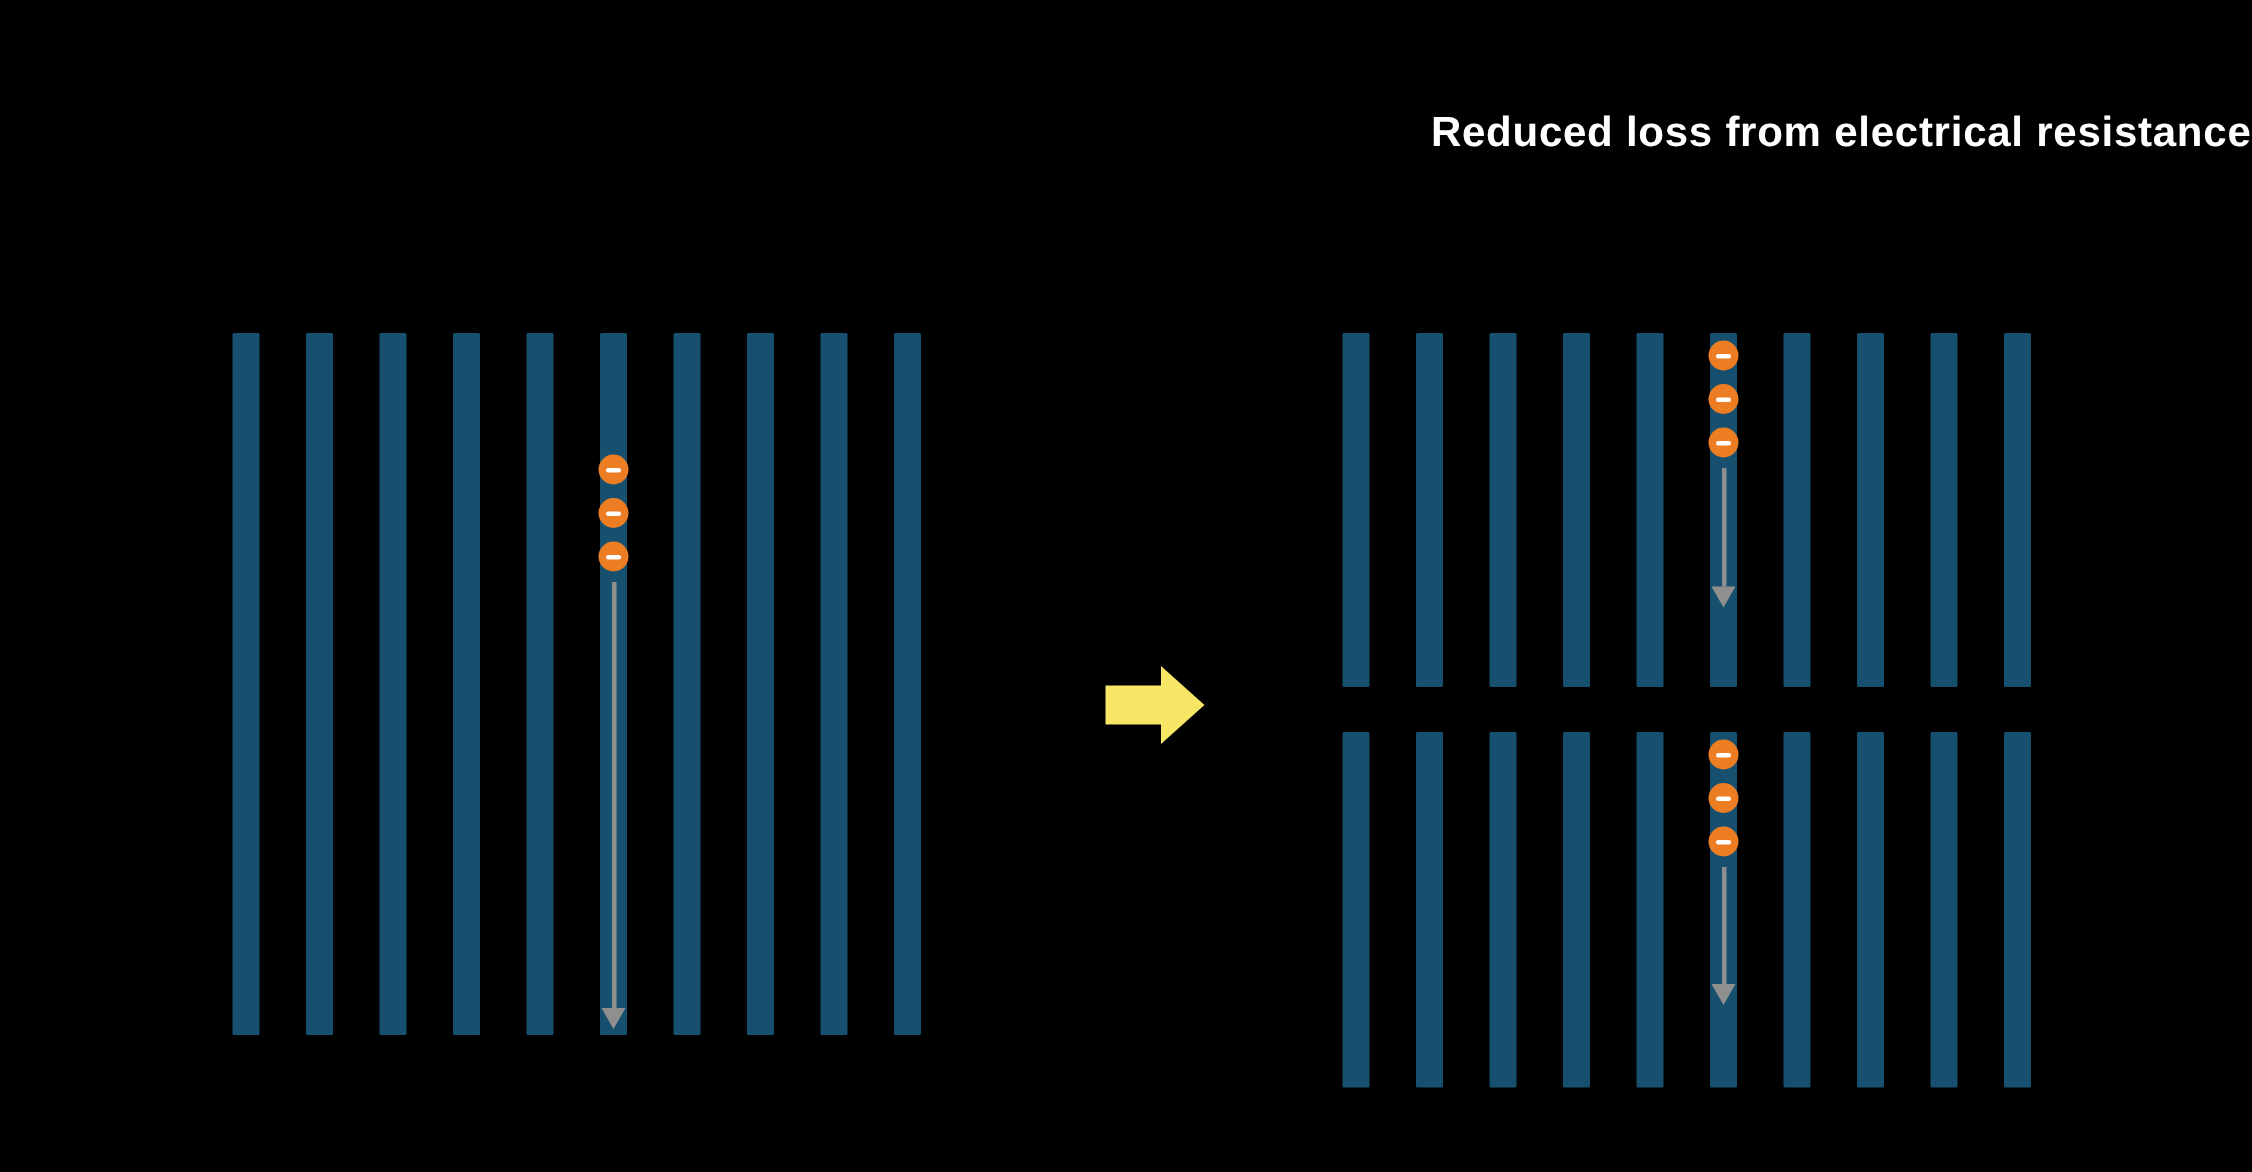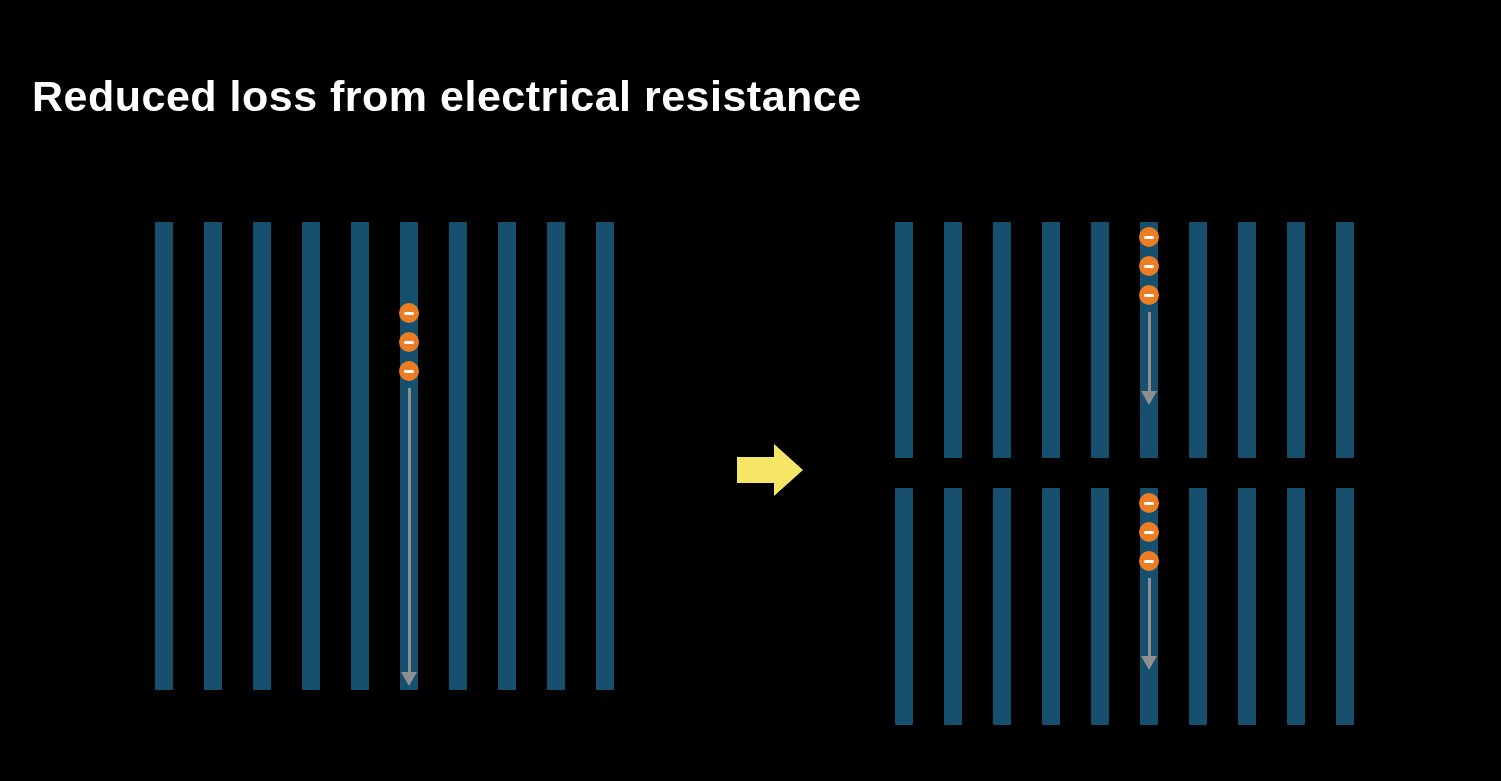--- a/index.html
+++ b/index.html
@@ -19,26 +19,25 @@
     height: 781px;
     background: var(--background);
     overflow: hidden;
     font-family: "Liberation Sans", sans-serif;
   }
   .title {
     position: absolute;
     top: 72px;
     left: 0;
     width: 100%;
-    text-align: left;
+    text-align: right;
     color: var(--title-text);
-    font-size: 43px;
+    font-size: 28px;
     font-weight: 800;
     letter-spacing: 0.5px;
-    padding-left: 32px;
   }
   .panel {
     position: absolute;
     width: 459px;
   }
   .panel .bars {
     position: absolute;
     inset: 0;
     display: flex;
     justify-content: space-between;

